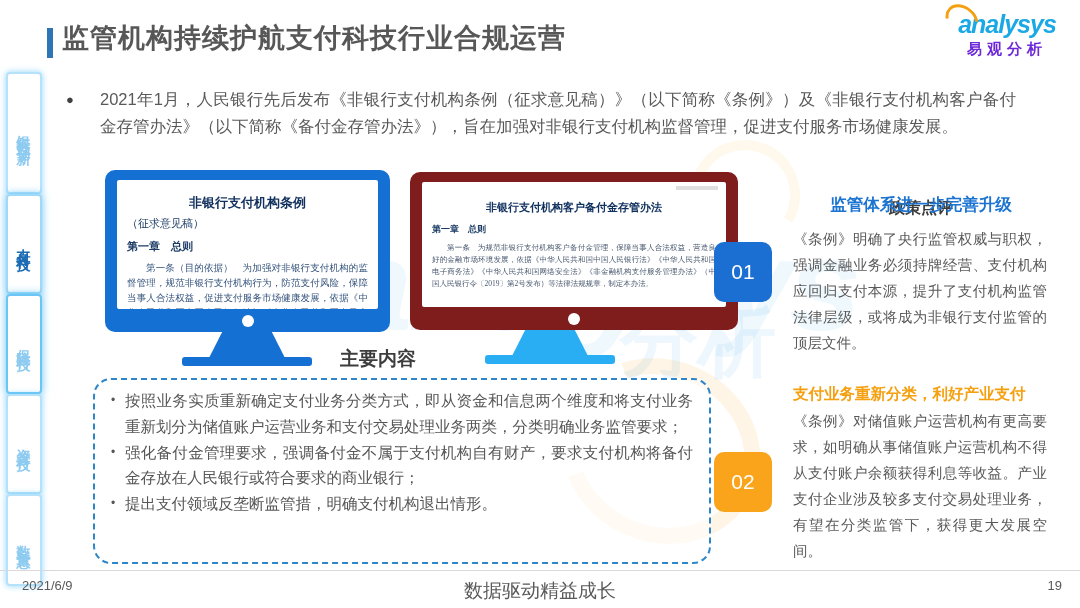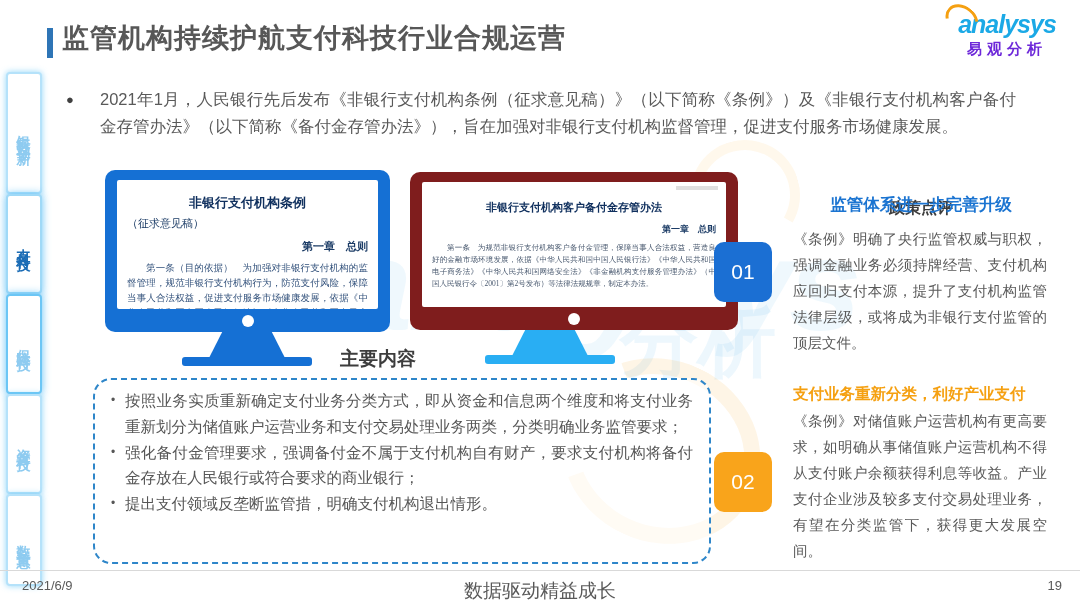--- a/index.html
+++ b/index.html
@@ -55,21 +55,21 @@
     clip-path:polygon(18% 0,82% 0,100% 100%,0% 100%);}
   .neck2{left:512px;top:329px;width:76px;background:#29aef3;
     clip-path:polygon(18% 0,82% 0,100% 100%,0% 100%);}
   .stand-base{position:absolute;height:9px;border-radius:3px;z-index:1;}
   .base1{left:182px;top:357px;width:130px;background:#1570d4;}
   .base2{left:485px;top:355px;width:130px;background:#29aef3;}
   .doc-title{font-weight:bold;color:#10305e;text-align:center;}
   .m1 .doc-title{font-size:13px;margin-top:6px;}
   .m2 .doc-title{font-size:11px;margin-top:10px;}
   .doc-sub{font-size:11px;color:#1c3c66;text-align:left;margin-top:4px;}
-  .doc-chapter{font-weight:bold;color:#1c3c66;text-align:right;}
+  .doc-chapter{font-weight:bold;color:#1c3c66;text-align:left;}
   .m1 .doc-chapter{font-size:11px;margin-top:8px;}
   .m2 .doc-chapter{font-size:9px;margin-top:8px;}
   .doc-body{color:#33527c;text-align:justify;text-indent:2em;}
   .m1 .doc-body{font-size:9.5px;line-height:15px;margin-top:7px;}
   .m2 .doc-body{font-size:7.5px;line-height:12px;margin-top:6px;color:#4a5a70;}
   .tiny-line{position:absolute;right:8px;top:4px;width:42px;height:4px;background:#c9c9c9;opacity:.6;}
   
   .mc-label{position:absolute;left:340px;top:346px;font-size:19px;font-weight:bold;color:#3d3d3d;z-index:2;}
   .dashed-box{position:absolute;left:93px;top:378px;width:618px;height:186px;box-sizing:border-box;
     border:2px dashed #2e86c9;border-radius:18px;padding:8px 16px 6px 14px;z-index:2;background:rgba(255,255,255,.55);}
@@ -138,21 +138,21 @@
     <div class="cam"></div>
   </div>
   <div class="stand-neck neck1"></div>
   <div class="stand-base base1"></div>
 
   <div class="monitor m2">
     <div class="screen">
       <div class="tiny-line"></div>
       <div class="doc-title">非银行支付机构客户备付金存管办法</div>
       <div class="doc-chapter">第一章　总则</div>
-      <div class="doc-body">第一条　为规范非银行支付机构客户备付金管理，保障当事人合法权益，营造良好的金融市场环境发展，依据《中华人民共和国中国人民银行法》《中华人民共和国电子商务法》《中华人民共和国网络安全法》《非金融机构支付服务管理办法》（中国人民银行令〔2001〕第2号发布）等法律法规规章，制定本办法。</div>
+      <div class="doc-body">第一条　为规范非银行支付机构客户备付金管理，保障当事人合法权益，营造良好的金融市场环境发展，依据《中华人民共和国中国人民银行法》《中华人民共和国电子商务法》《中华人民共和国网络安全法》《非金融机构支付服务管理办法》（中国人民银行令〔2019〕第2号发布）等法律法规规章，制定本办法。</div>
 
     </div>
     <div class="cam"></div>
   </div>
   <div class="stand-neck neck2"></div>
   <div class="stand-base base2"></div>
 
   <div class="mc-label">主要内容</div>
   <div class="dashed-box">
     <ul>

